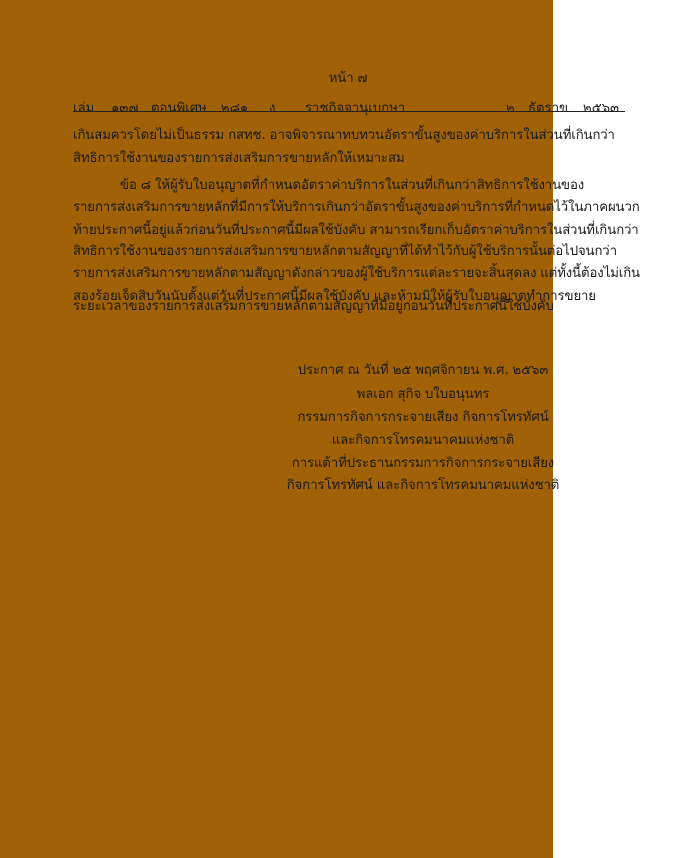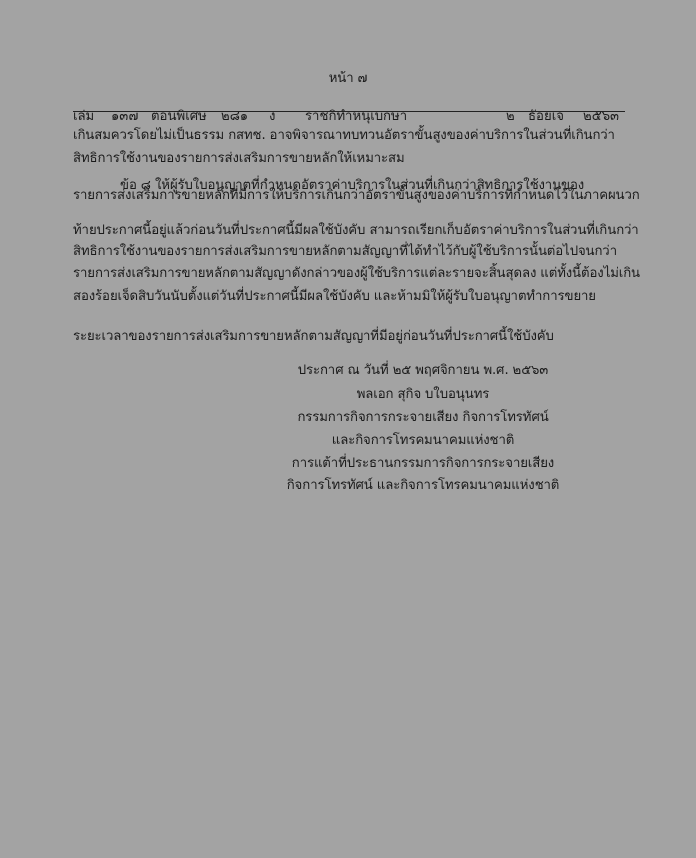--- a/index.html
+++ b/index.html
@@ -1,61 +1,61 @@
 <!DOCTYPE html>
 <html><head>
 <meta charset="utf-8">
 <style>
   html, body { margin: 0; padding: 0; background: #ffffff; }
   body { width: 696px; height: 858px; position: relative; overflow: hidden;
          font-family: "DejaVu Sans", "Liberation Sans", sans-serif; color: #1a1a1a; }
-  .page { position: absolute; left: 0; top: 0; width: 696px; height: 858px; background: #a3a3a3; }
+  .page { position: absolute; left: 0; top: 0; width: 553px; height: 858px; background: #a16207; }
   .line { position: absolute; white-space: nowrap; font-size: 13.2px; line-height: 20px; letter-spacing: -0.1px; }
   .hdr-page { left: 0; width: 696px; text-align: center; top: 68px; }
   .hdr-row { position: absolute; top: 90px; left: 73px; width: 552px; height: 20px; font-size: 13.2px; line-height: 20px; white-space: nowrap; }
-  .hdr-row span { position: absolute; top: 16px; }
+  .hdr-row span { position: absolute; top: 8px; }
   .rule { position: absolute; left: 73px; top: 111px; width: 552px; height: 1px; background: #222; }
   .body-line { left: 73px; }
   .indent { left: 113px; }
   .sig { left: 16px; width: 696px; text-align: center; padding-left: 118px; box-sizing: border-box; }
 </style>
 </head>
 <body>
 
 <div class="page">
 
   <div class="line hdr-page">หน้า   ๗</div>
 
   <div class="hdr-row">
     <span style="left:0">เล่ม</span>
     <span style="left:38px">๑๓๗</span>
     <span style="left:78px">ตอนพิเศษ</span>
     <span style="left:148px">๒๘๑</span>
     <span style="left:196px">ง</span>
-    <span style="left:232px">ราชกิทำหนุเบกษา</span>
+    <span style="left:232px">ราชกิจจานุเบกษา</span>
     <span style="left:433px">๒</span>
-    <span style="left:455px">ธัอยเจ</span>
+    <span style="left:455px">ธัตราข</span>
     <span style="left:510px">๒๕๖๓</span>
   </div>
 
   <div class="rule"></div>
 
   <div>
     <div class="line body-line" style="top:125px">เกินสมควรโดยไม่เป็นธรรม  กสทช.  อาจพิจารณาทบทวนอัตราขั้นสูงของค่าบริการในส่วนที่เกินกว่า</div>
     <div class="line body-line" style="top:148px">สิทธิการใช้งานของรายการส่งเสริมการขายหลักให้เหมาะสม</div>
   </div>
 
   <div>
     <div class="line indent" style="top:175px; left:120px">ข้อ   ๘   ให้ผู้รับใบอนุญาตที่กำหนดอัตราค่าบริการในส่วนที่เกินกว่าสิทธิการใช้งานของ</div>
-    <div class="line body-line" style="top:185px">รายการส่งเสริมการขายหลักที่มีการให้บริการเกินกว่าอัตราขั้นสูงของค่าบริการที่กำหนดไว้ในภาคผนวก</div>
+    <div class="line body-line" style="top:197px">รายการส่งเสริมการขายหลักที่มีการให้บริการเกินกว่าอัตราขั้นสูงของค่าบริการที่กำหนดไว้ในภาคผนวก</div>
     <div class="line body-line" style="top:220px">ท้ายประกาศนี้อยู่แล้วก่อนวันที่ประกาศนี้มีผลใช้บังคับ  สามารถเรียกเก็บอัตราค่าบริการในส่วนที่เกินกว่า</div>
     <div class="line body-line" style="top:241px">สิทธิการใช้งานของรายการส่งเสริมการขายหลักตามสัญญาที่ได้ทำไว้กับผู้ใช้บริการนั้นต่อไปจนกว่า</div>
     <div class="line body-line" style="top:263px">รายการส่งเสริมการขายหลักตามสัญญาดังกล่าวของผู้ใช้บริการแต่ละรายจะสิ้นสุดลง  แต่ทั้งนี้ต้องไม่เกิน</div>
     <div class="line body-line" style="top:286px">สองร้อยเจ็ดสิบวันนับตั้งแต่วันที่ประกาศนี้มีผลใช้บังคับ   และห้ามมิให้ผู้รับใบอนุญาตทำการขยาย</div>
-    <div class="line body-line" style="top:326px">ระยะเวลาของรายการส่งเสริมการขายหลักตามสัญญาที่มีอยู่ก่อนวันที่ประกาศนี้ใช้บังคับ</div>
+    <div class="line body-line" style="top:296px">ระยะเวลาของรายการส่งเสริมการขายหลักตามสัญญาที่มีอยู่ก่อนวันที่ประกาศนี้ใช้บังคับ</div>
   </div>
 
   <div>
     <div class="line sig" style="top:360px">ประกาศ  ณ  วันที่  ๒๕  พฤศจิกายน  พ.ศ.  ๒๕๖๓</div>
     <div class="line sig" style="top:384px">พลเอก สุกิจ  บใบอนุนทร</div>
     <div class="line sig" style="top:407px">กรรมการกิจการกระจายเสียง  กิจการโทรทัศน์</div>
     <div class="line sig" style="top:430px">และกิจการโทรคมนาคมแห่งชาติ</div>
     <div class="line sig" style="top:453px">การแต้าที่ประธานกรรมการกิจการกระจายเสียง</div>
     <div class="line sig" style="top:475px">กิจการโทรทัศน์  และกิจการโทรคมนาคมแห่งชาติ</div>
   </div>

